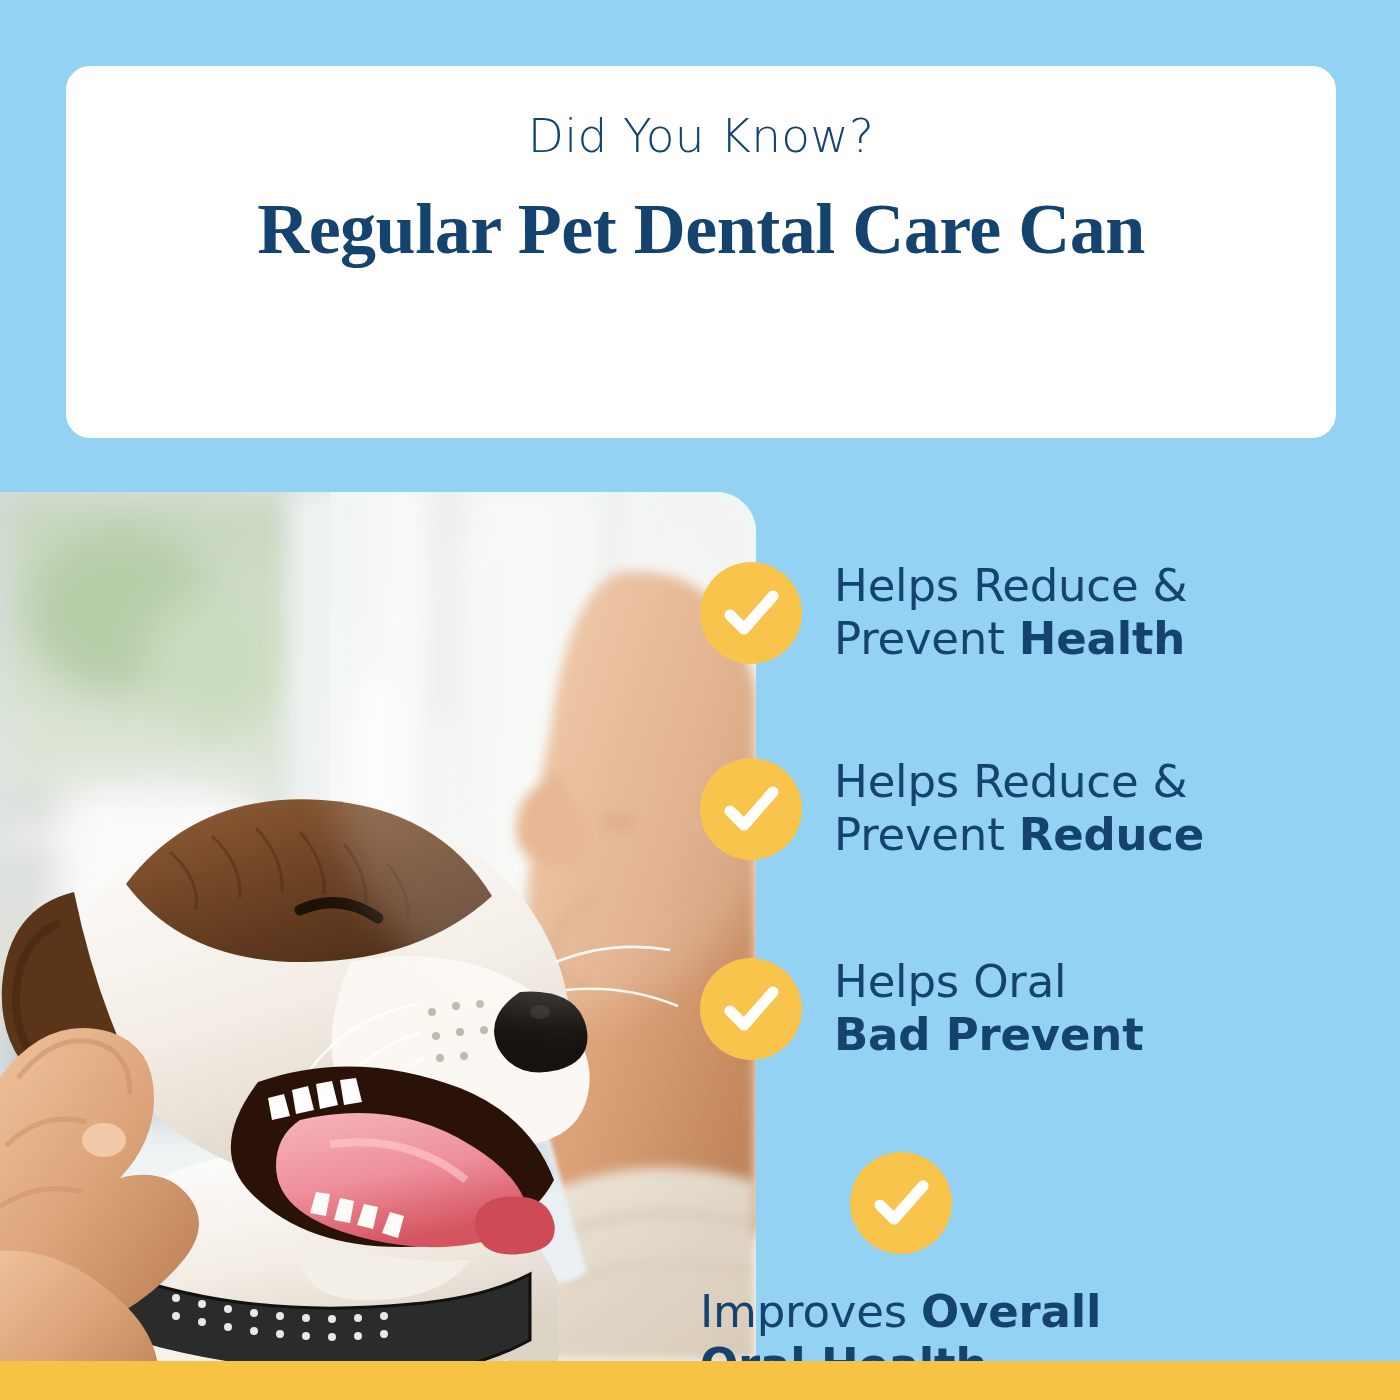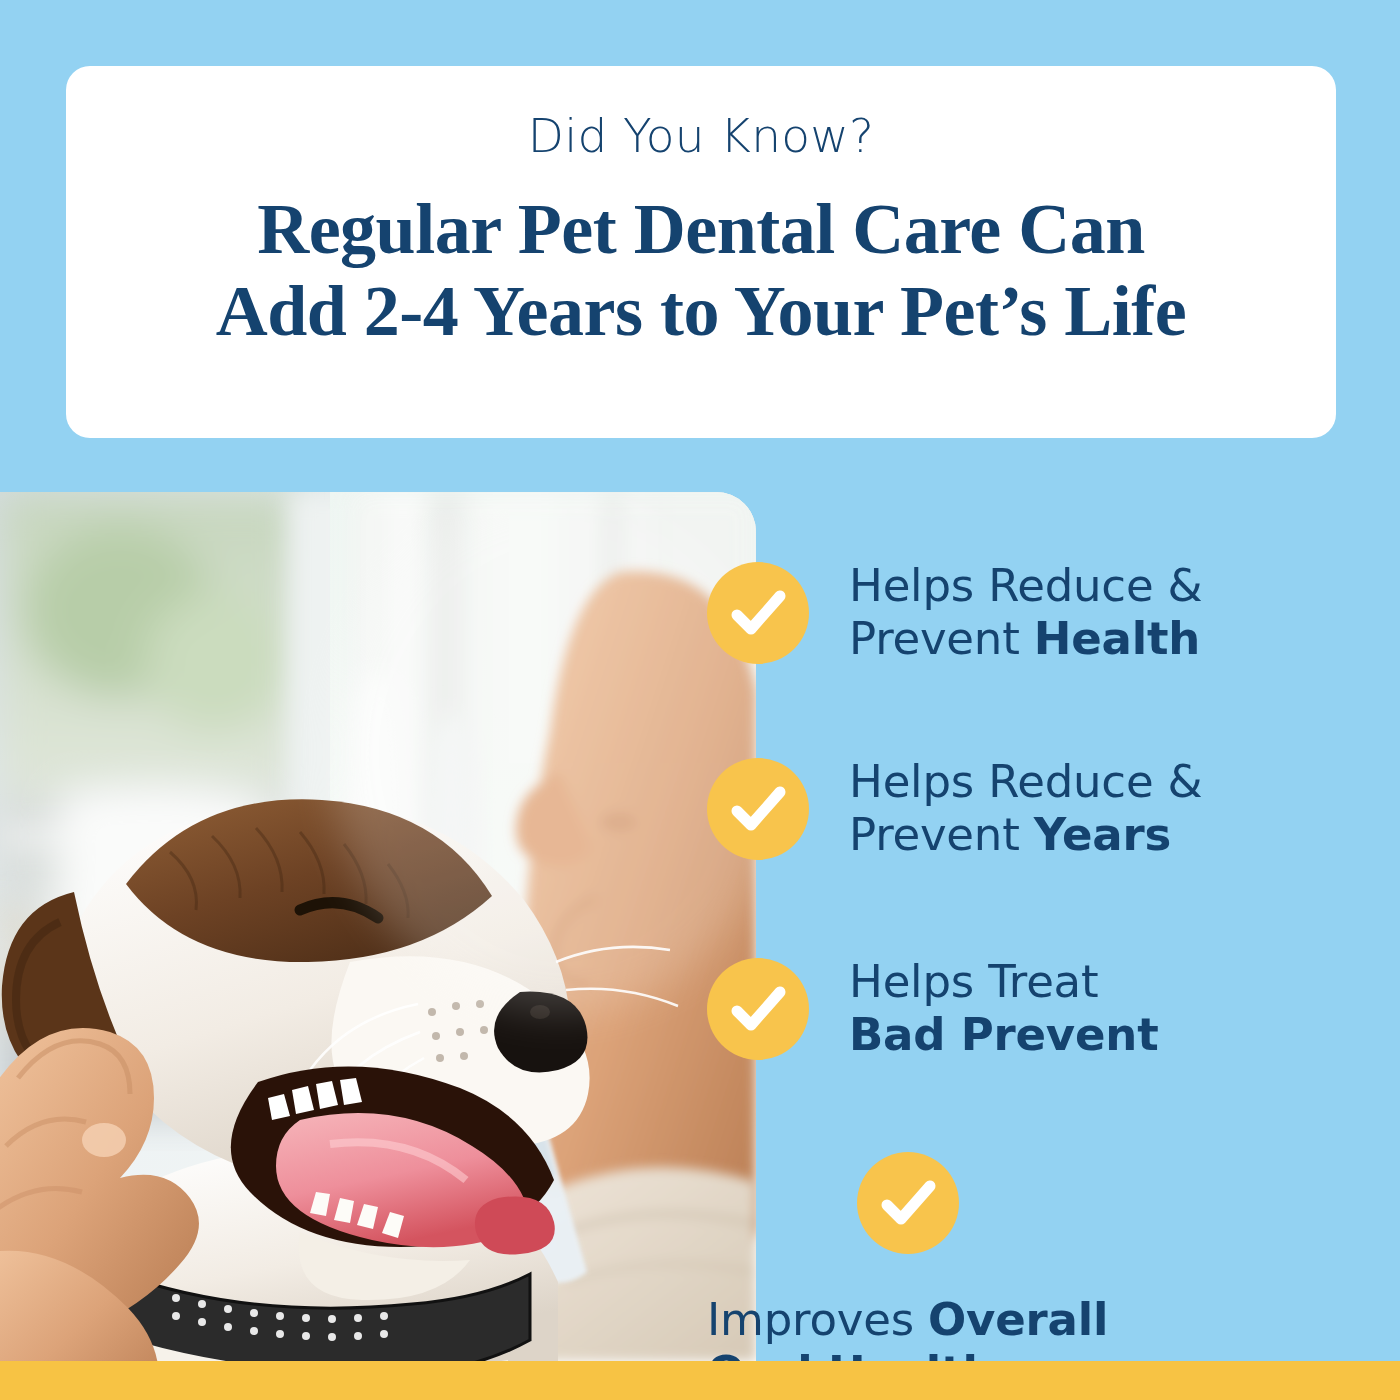--- a/index.html
+++ b/index.html
@@ -78,24 +78,24 @@
   
   #benefits {
     position: absolute;
     left: 700px;
     top: 560px;
     width: 700px;
     height: 800px;
   }
   .benefit-row {
     position: absolute;
-    left: 7px;
+    left: 0;
     display: flex;
     align-items: center;
-    gap: 40px;
+    gap: 32px;
   }
   .benefit-row[data-idx="0"] { top: 0px; }
   .benefit-row[data-idx="1"] { top: 196px; }
   .benefit-row[data-idx="2"] { top: 396px; }
   .benefit-row[data-idx="3"] { top: 592px; flex-direction: column; }
 
   .check-badge {
     position: relative;
     flex: 0 0 auto;
     width: 102px;
@@ -131,21 +131,20 @@
 </style>
 </head>
 <body>
 
 <div id="canvas">
 
   <div id="header-card">
     <div id="eyebrow">Did You Know?</div>
     <div id="headline">
       <span class="headline-line">Regular Pet Dental Care Can</span>
-      <span class="headline-line">Add 2-4 Years to Your Pet’s Life</span>
     </div>
   </div>
 
   <div id="photo-panel">
     <svg id="photo-svg" viewBox="0 0 756 869" preserveAspectRatio="xMidYMid slice">
       <defs>
         <linearGradient id="roomBg" x1="0" y1="0" x2="1" y2="1">
           <stop offset="0%" stop-color="#d5dde0"></stop>
           <stop offset="45%" stop-color="#eef3f4"></stop>
           <stop offset="100%" stop-color="#f6f7f5"></stop>
@@ -379,30 +378,30 @@
 Prevent </span><b>Health</b></span>
     </div>
 
     <div class="benefit-row" data-idx="1">
       <span class="check-badge">
         <svg width="66" height="66" viewBox="0 0 66 66" aria-hidden="true">
           <path d="M12 35 L26 49 L55 16" fill="none" stroke="#ffffff" stroke-width="11" stroke-linecap="round" stroke-linejoin="round"></path>
         </svg>
       </span>
       <span class="benefit-text"><span>Helps Reduce &amp;
-Prevent </span><b>Years</b></span>
+Prevent </span><b>Reduce</b></span>
     </div>
 
     <div class="benefit-row" data-idx="2">
       <span class="check-badge">
         <svg width="66" height="66" viewBox="0 0 66 66" aria-hidden="true">
           <path d="M12 35 L26 49 L55 16" fill="none" stroke="#ffffff" stroke-width="11" stroke-linecap="round" stroke-linejoin="round"></path>
         </svg>
       </span>
-      <span class="benefit-text"><span>Helps Treat
+      <span class="benefit-text"><span>Helps Oral
 </span><b>Bad Prevent</b></span>
     </div>
 
     <div class="benefit-row" data-idx="3">
       <span class="check-badge">
         <svg width="66" height="66" viewBox="0 0 66 66" aria-hidden="true">
           <path d="M12 35 L26 49 L55 16" fill="none" stroke="#ffffff" stroke-width="11" stroke-linecap="round" stroke-linejoin="round"></path>
         </svg>
       </span>
       <span class="benefit-text"><span>Improves </span><b>Overall

